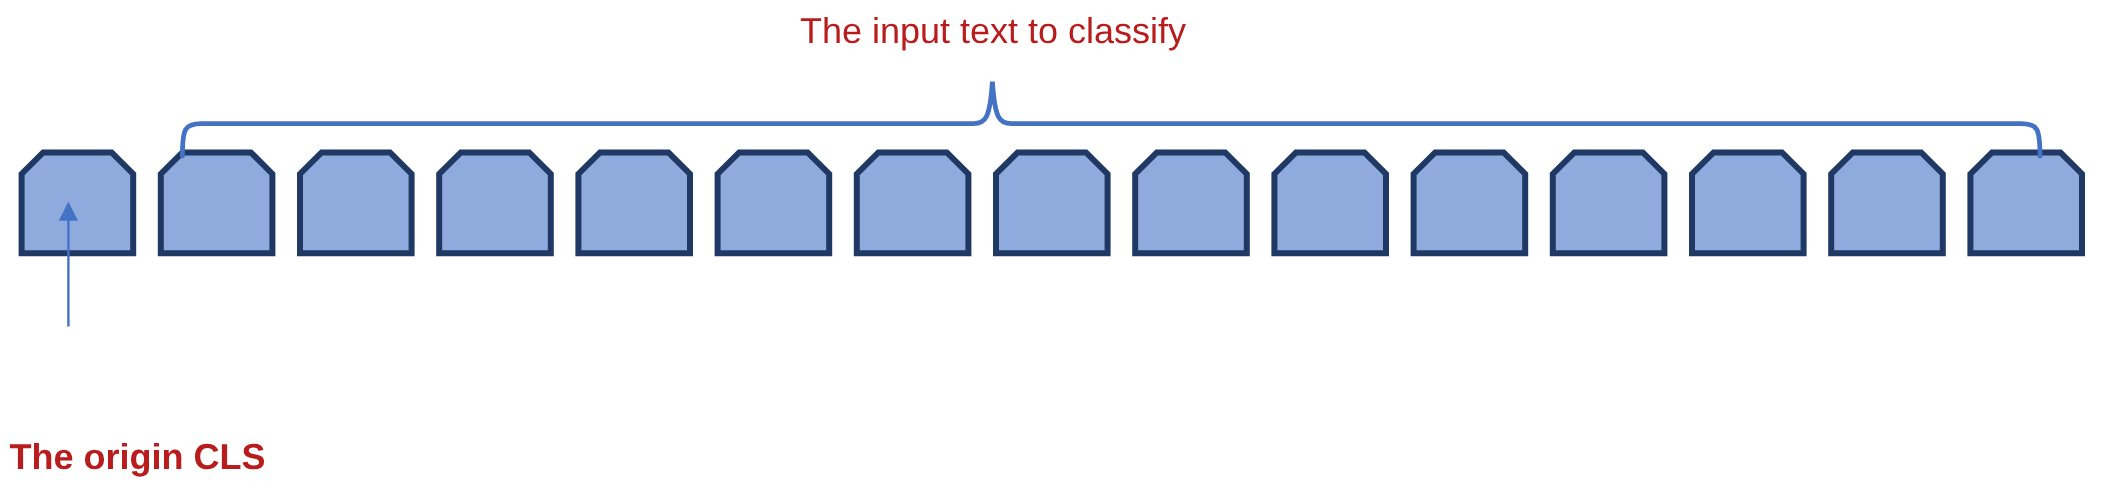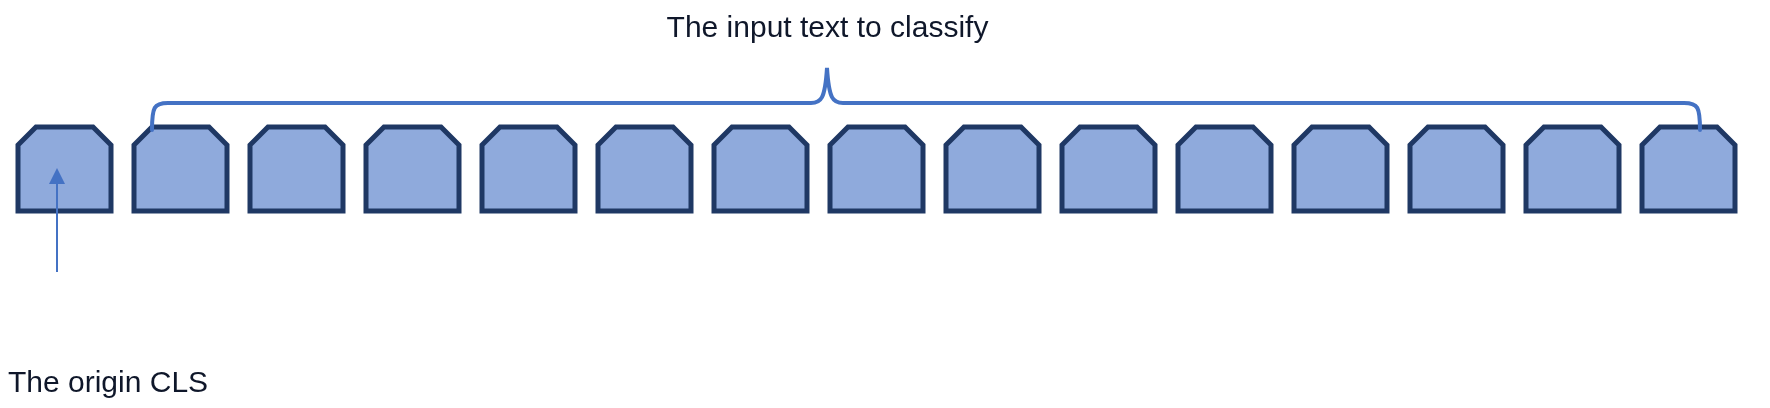--- a/index.html
+++ b/index.html
@@ -20,39 +20,40 @@
   .diagram-svg {
     position: absolute;
     left: 0;
     top: 0;
     width: 1770px;
     height: 408px;
   }
   .caption-text {
     position: absolute;
     font-family: "Liberation Sans", sans-serif;
-    color: #0f172a;
+    color: #b91c1c;
     white-space: pre;
   }
   #title-label {
     left: 0;
     top: 7px;
     width: 1655px;
     text-align: center;
     font-size: 30px;
     line-height: 40px;
   }
   #cls-caption {
     left: 8px;
     top: 282px;
     font-size: 30px;
     line-height: 40px;
   }
   #cls-caption .cap-line {
     display: block;
+    font-weight: bold;
   }
 </style>
 </head>
 <body>
 
 <div id="canvas">
 
   <svg class="diagram-svg" viewBox="0 0 1770 408">
     <g id="token-boxes">
         <polygon points="36,127 93,127 111,145 111,211 18,211 18,145" fill="#8FAADC" stroke="#1F3864" stroke-width="5" stroke-linejoin="miter"></polygon>

